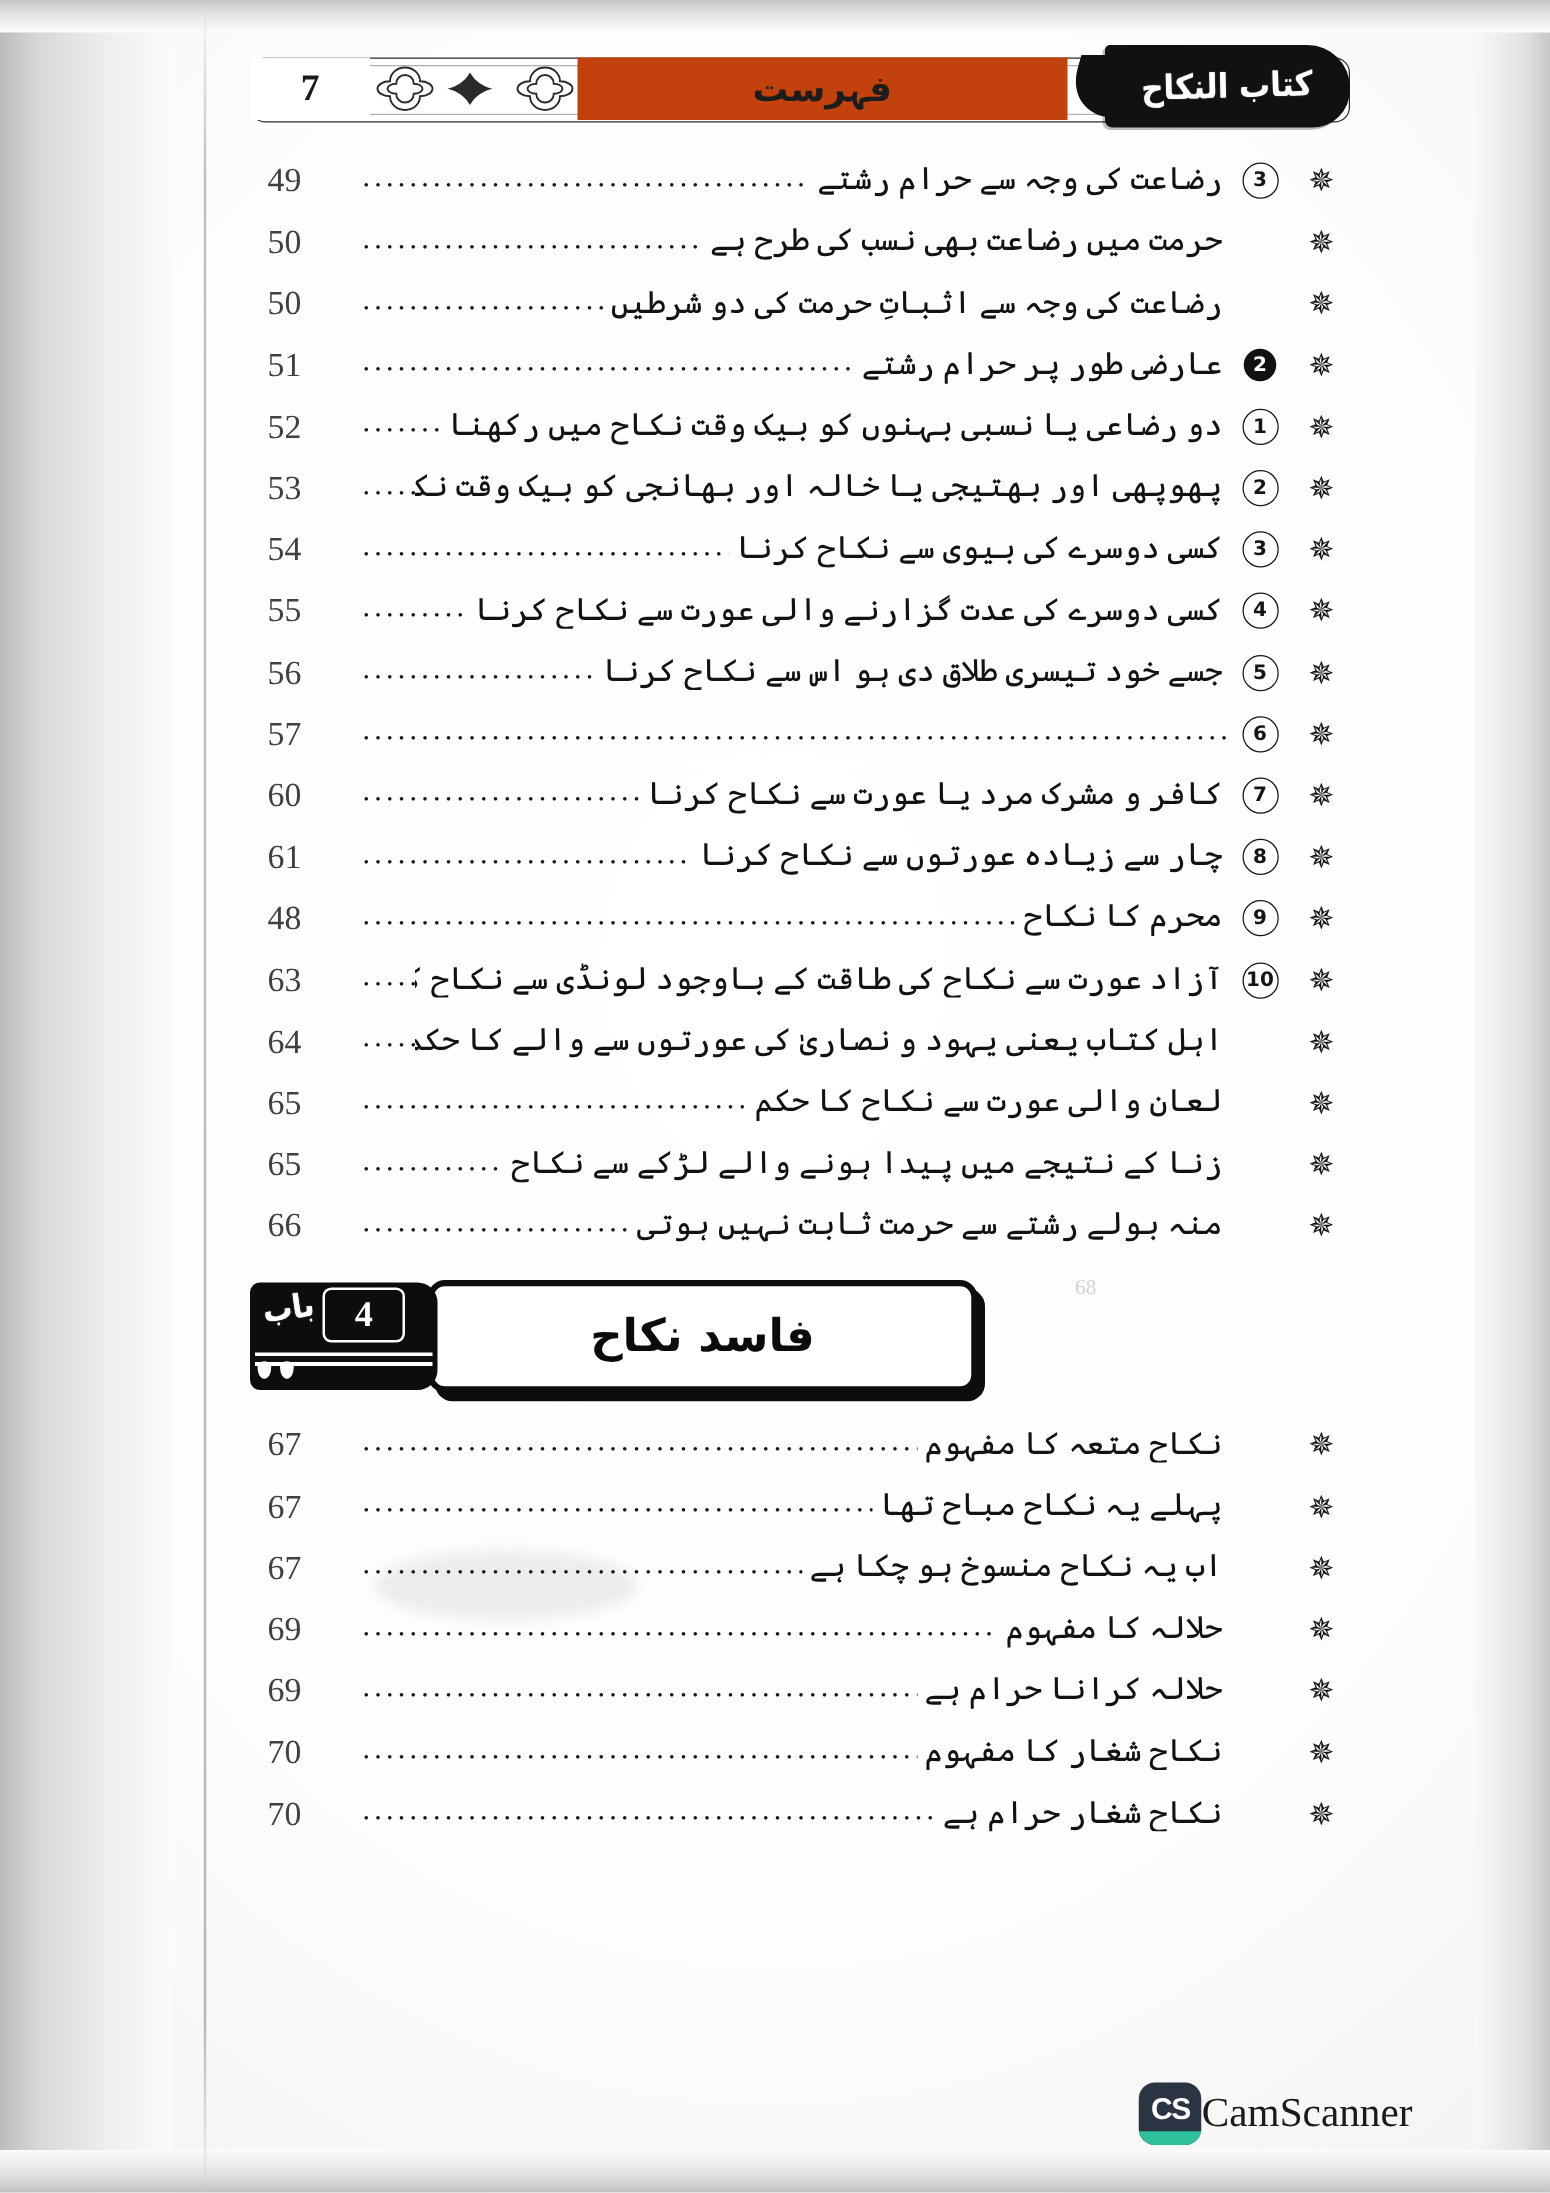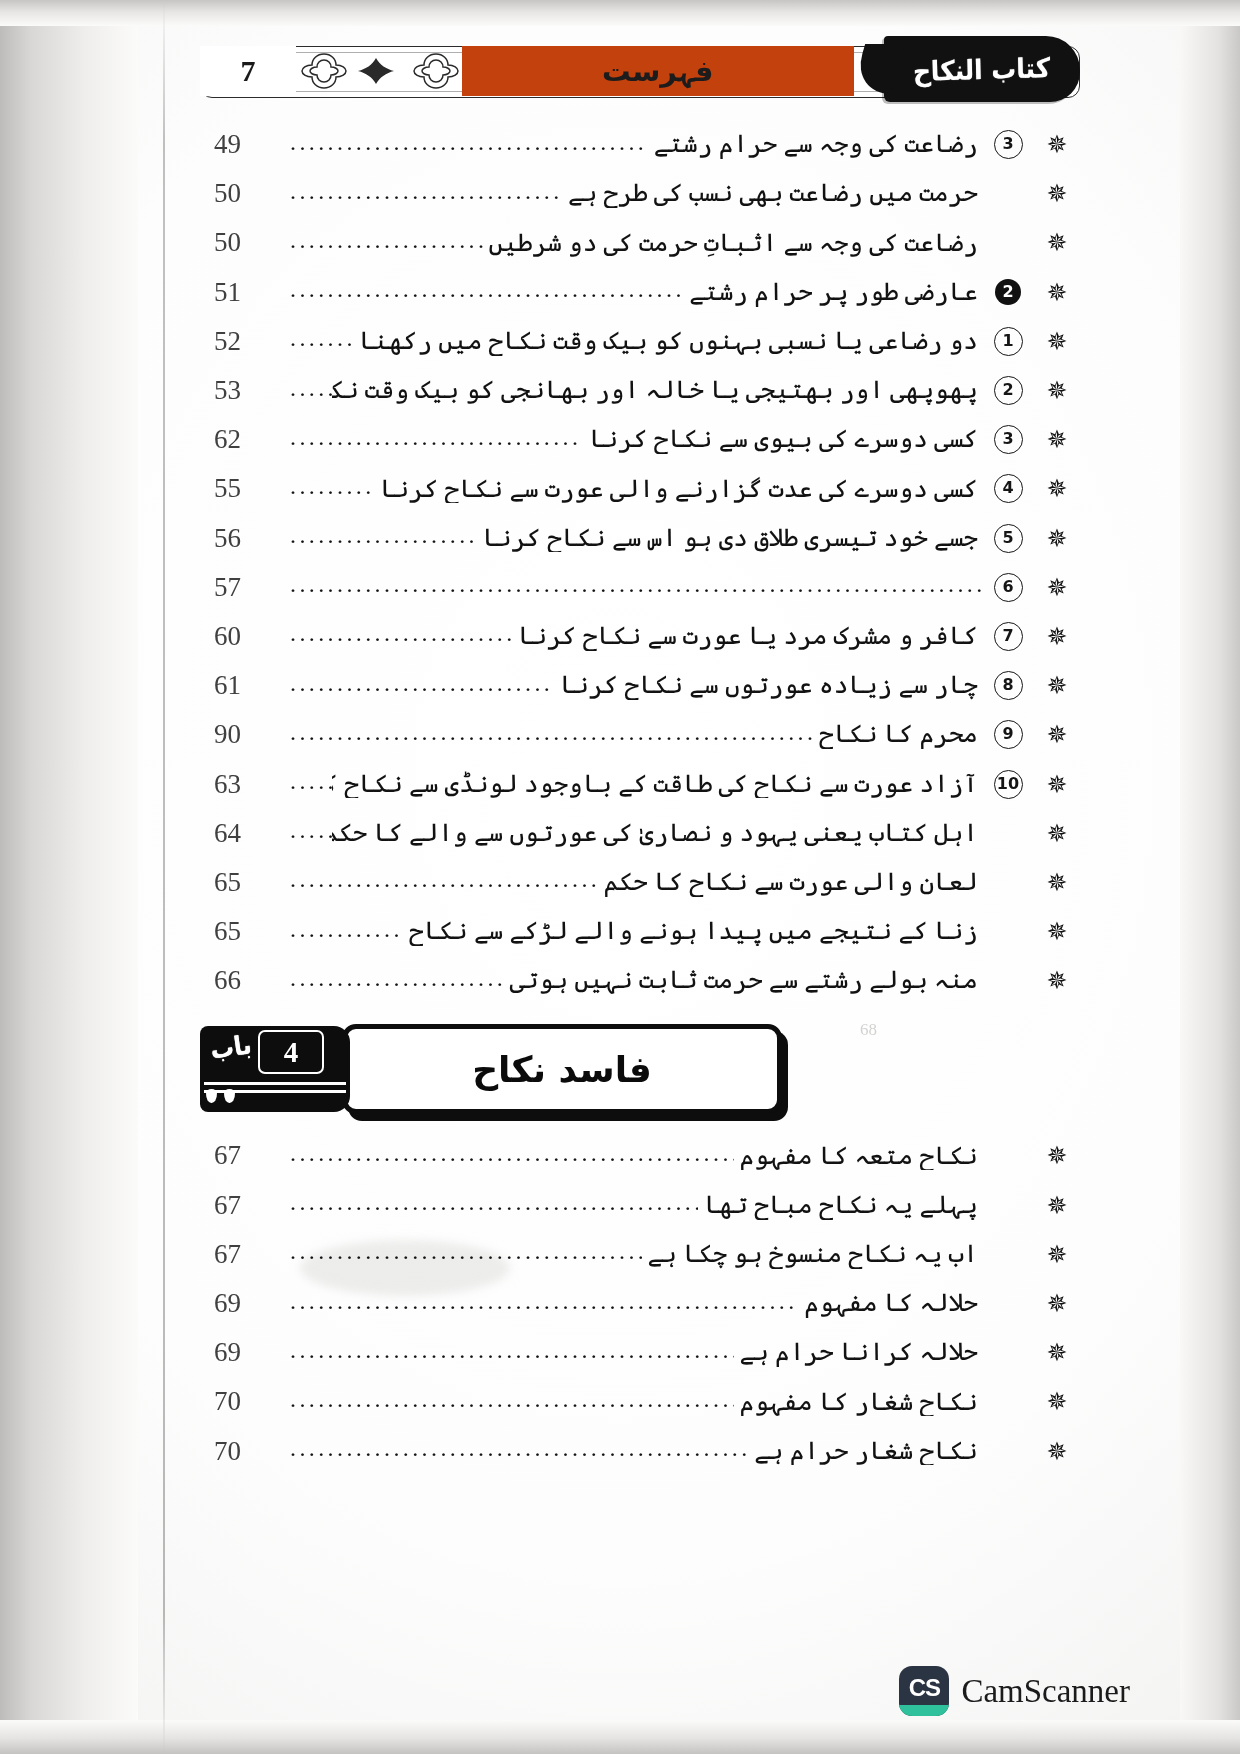--- a/index.html
+++ b/index.html
@@ -368,21 +368,20 @@
     text-align: center;
   }
 
   
   .camscanner {
     position: absolute;
     right: 110px;
     bottom: 38px;
     display: flex;
     align-items: center;
-    gap: 12px;
     direction: ltr;
   }
   .cs-badge {
     width: 50px; height: 50px;
     border-radius: 13px;
     background: #2b3442;
     position: relative;
     overflow: hidden;
     display: flex;
     align-items: center;
@@ -523,21 +522,21 @@
           <div class="row-num hollow"><span>2</span></div>
           <div class="row-title">پھوپھی اور بھتیجی یا خالہ اور بھانجی کو بیک وقت نکاح میں رکھنا</div>
           <div class="row-dots"></div>
           <div class="row-page">53</div>
         </div>
         <div class="row">
           <div class="row-marker">✵</div>
           <div class="row-num hollow"><span>3</span></div>
           <div class="row-title">کسی دوسرے کی بیوی سے نکاح کرنا</div>
           <div class="row-dots"></div>
-          <div class="row-page">62</div>
+          <div class="row-page">54</div>
         </div>
         <div class="row">
           <div class="row-marker">✵</div>
           <div class="row-num hollow"><span>4</span></div>
           <div class="row-title">کسی دوسرے کی عدت گزارنے والی عورت سے نکاح کرنا</div>
           <div class="row-dots"></div>
           <div class="row-page">55</div>
         </div>
         <div class="row">
           <div class="row-marker">✵</div>
@@ -564,21 +563,21 @@
           <div class="row-num hollow"><span>8</span></div>
           <div class="row-title">چار سے زیادہ عورتوں سے نکاح کرنا</div>
           <div class="row-dots"></div>
           <div class="row-page">61</div>
         </div>
         <div class="row">
           <div class="row-marker">✵</div>
           <div class="row-num hollow"><span>9</span></div>
           <div class="row-title">محرم کا نکاح</div>
           <div class="row-dots"></div>
-          <div class="row-page">90</div>
+          <div class="row-page">48</div>
         </div>
         <div class="row">
           <div class="row-marker">✵</div>
           <div class="row-num hollow"><span>10</span></div>
           <div class="row-title">آزاد عورت سے نکاح کی طاقت کے باوجود لونڈی سے نکاح کرنا</div>
           <div class="row-dots"></div>
           <div class="row-page">63</div>
         </div>
         <div class="row">
           <div class="row-marker">✵</div>

